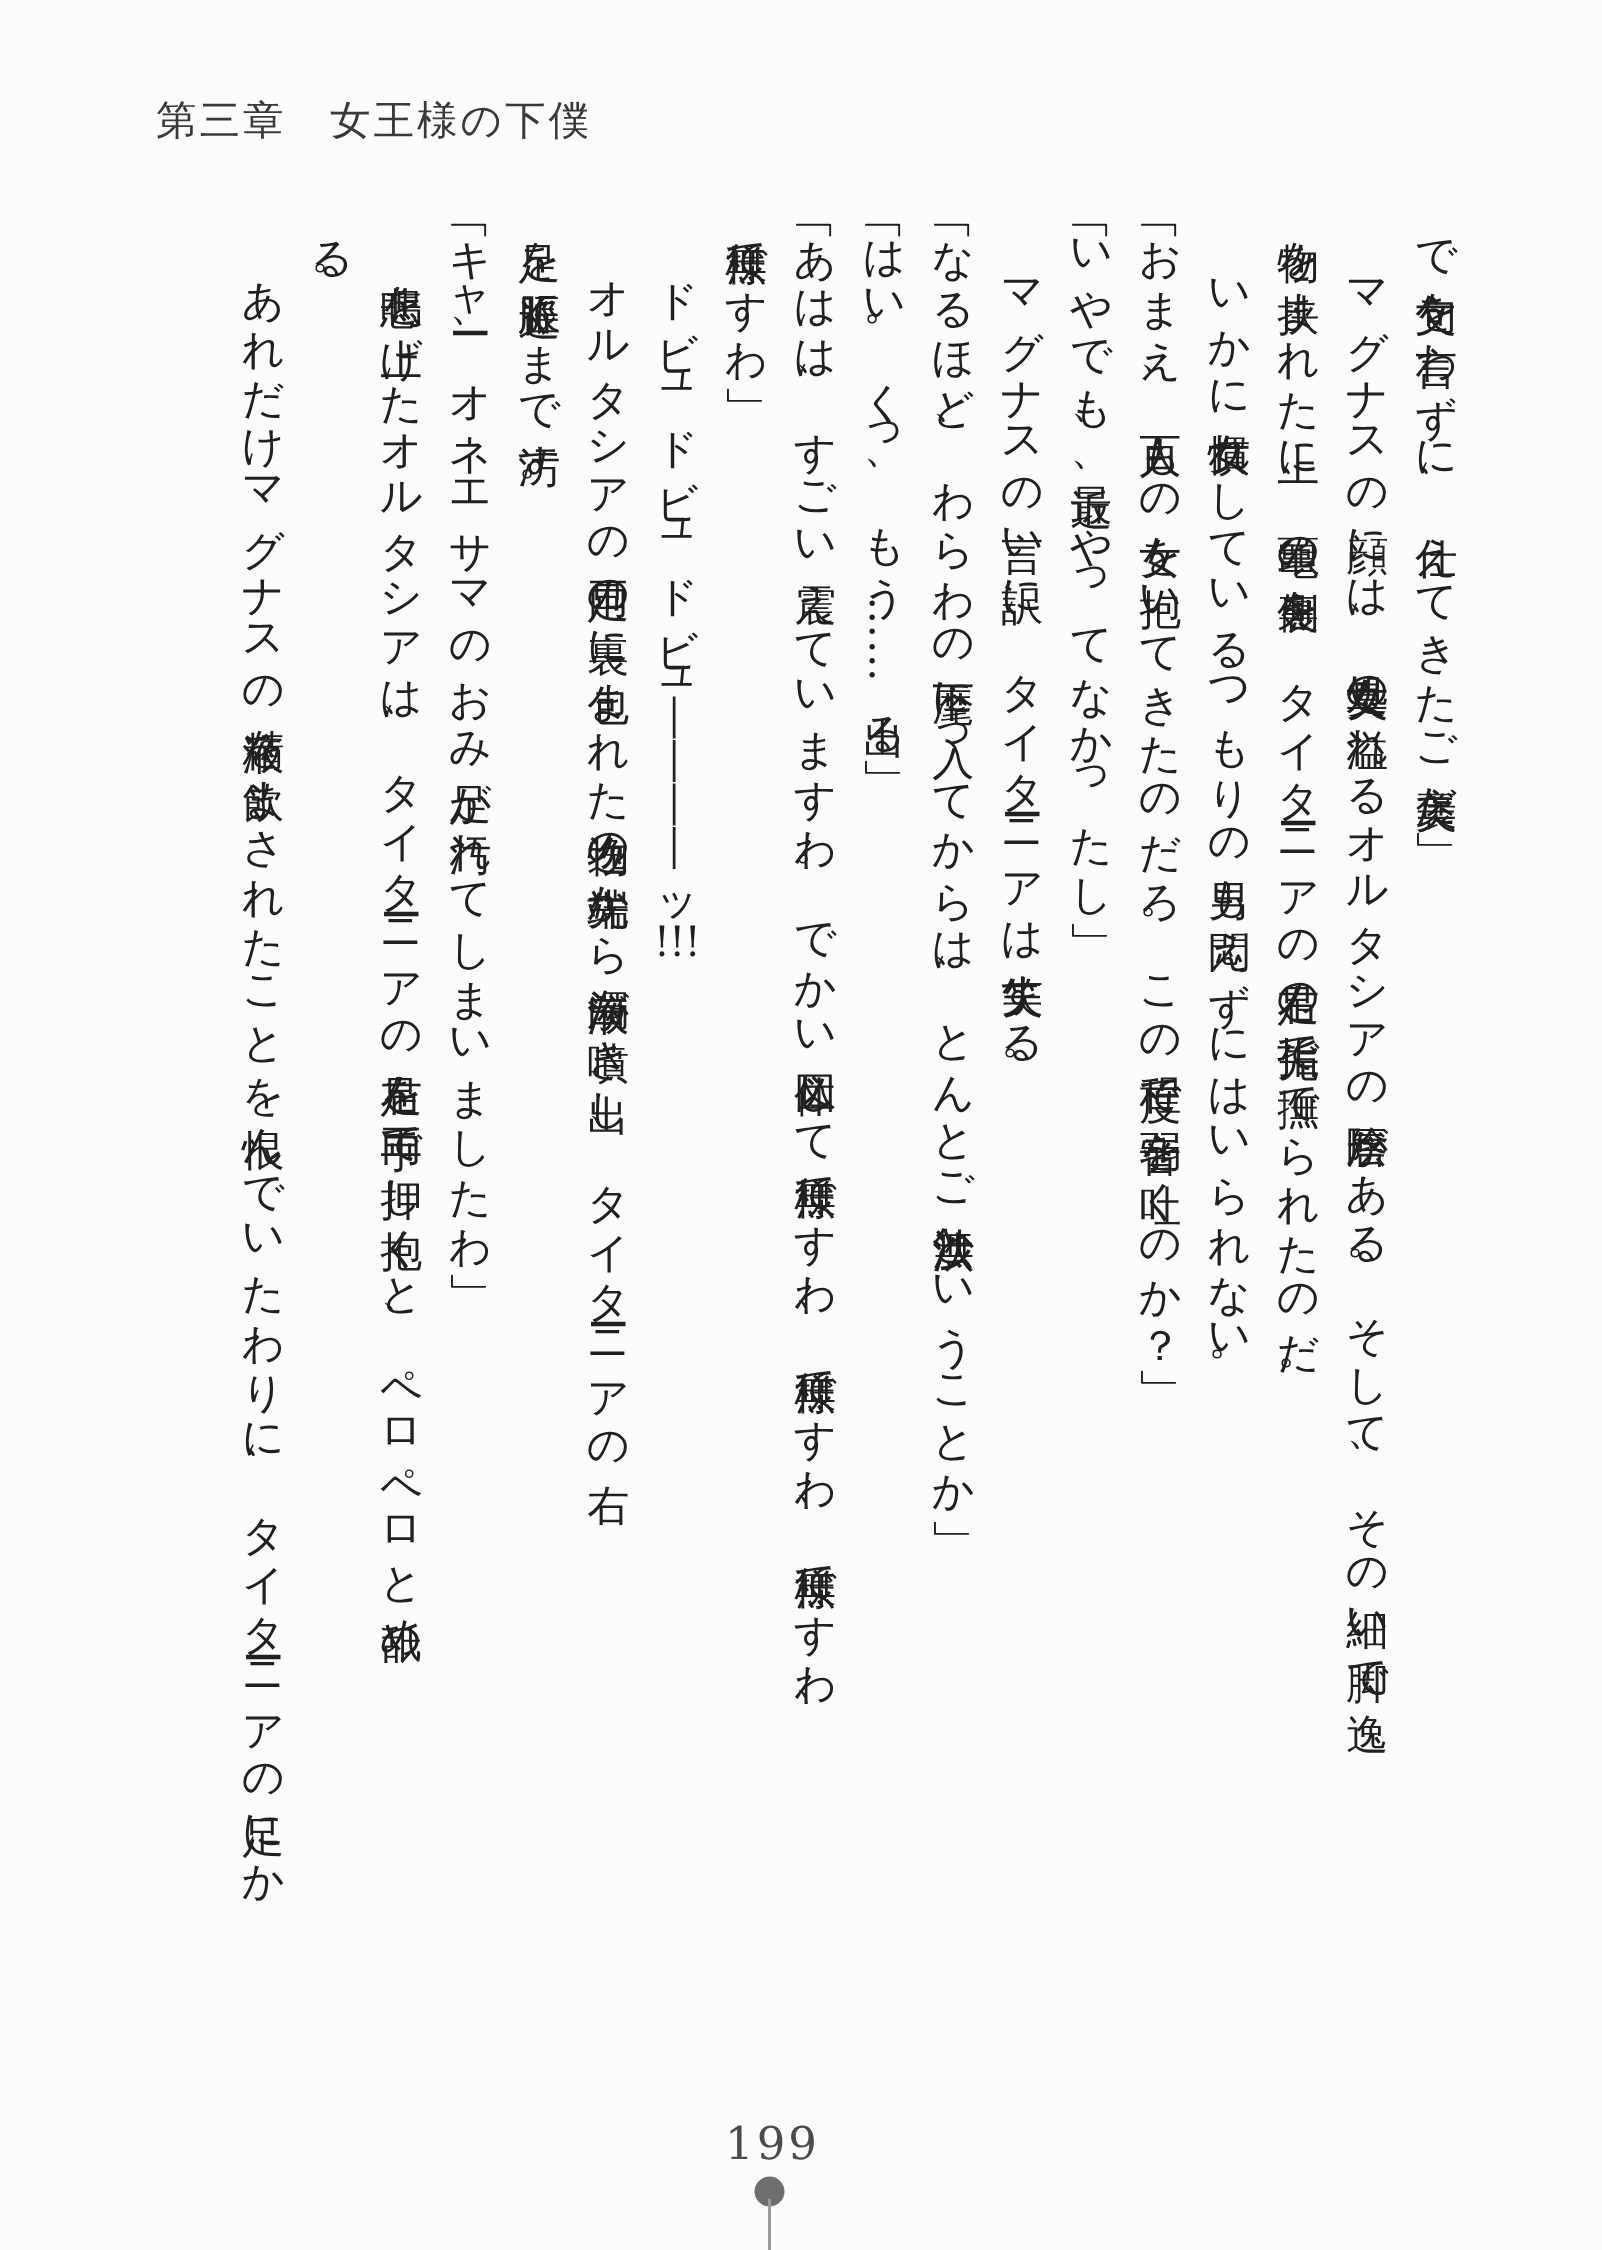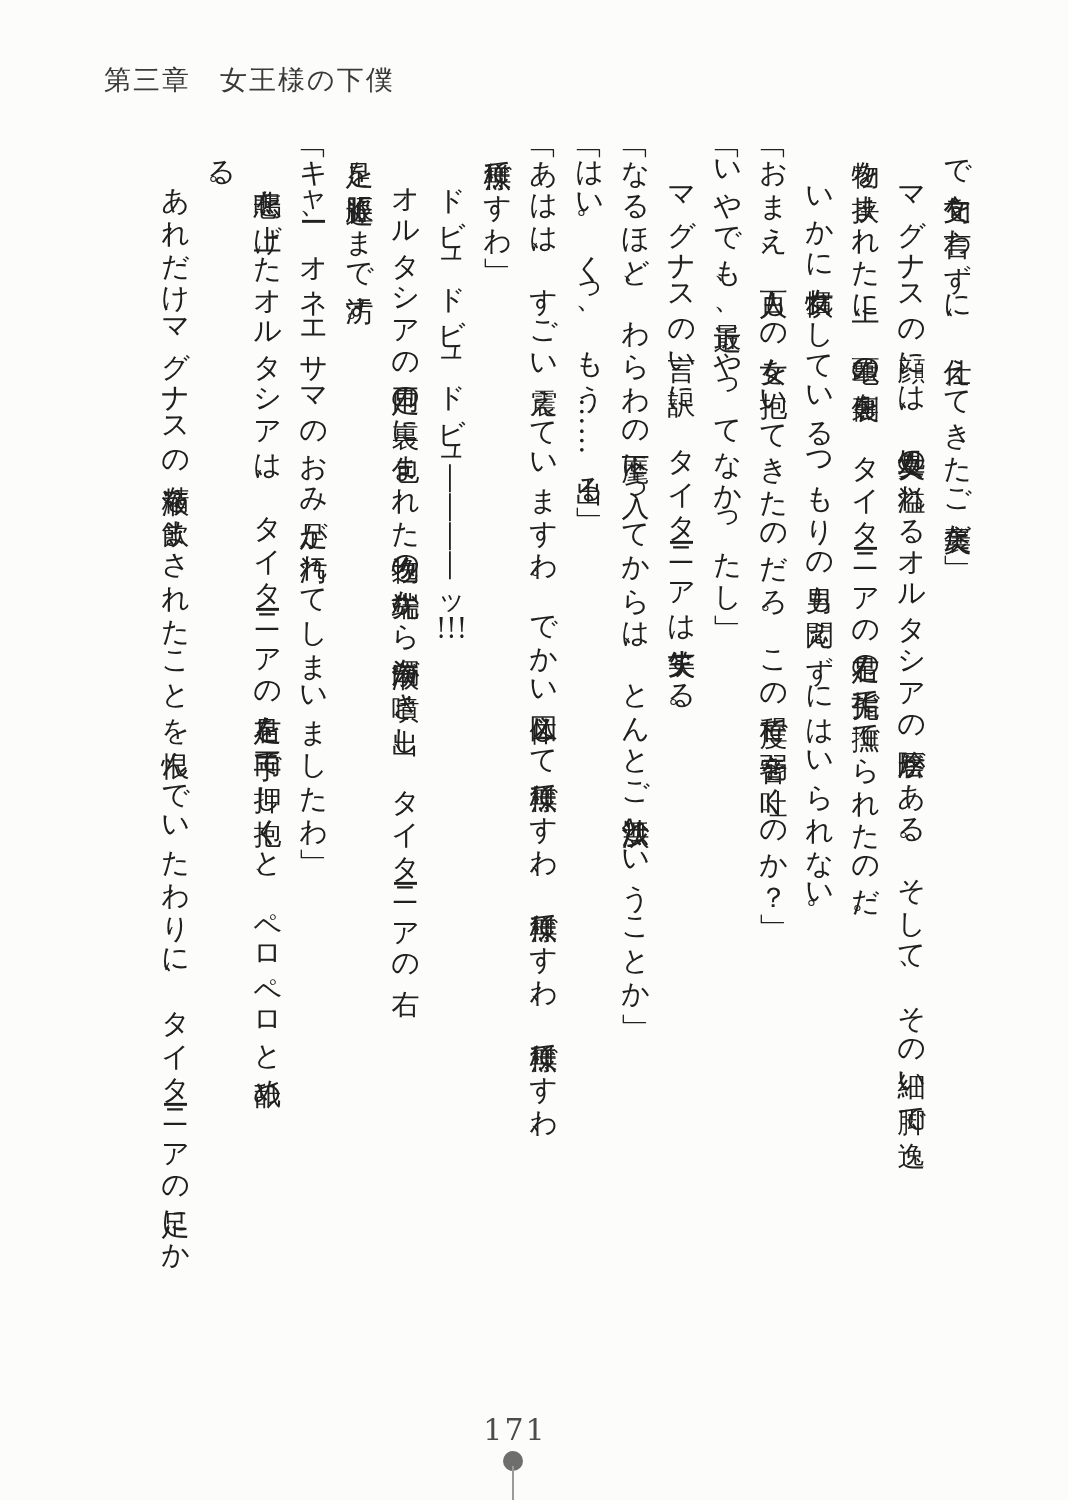--- a/index.html
+++ b/index.html
@@ -94,18 +94,18 @@
       <p>「なるほど、わらわの麾下に入ってからは、とんとご無沙汰ということか」</p>
       <p>「はい。くっ、もう……出る」</p>
       <p>「あはは、すごい震えていますわ。でかい図体して無様ですわ、無様ですわ、無様ですわ、<br>無様ですわ」</p>
       <p class="indent">ドビュドビュドビュ――――ッ<span class="tcy">!!!</span></p>
       <p class="indent">オルタシアの両足の裏に包まれた逸物の先端から白濁液が噴き出し、タイターニアの右<br>足を脹脛近くまで汚す。</p>
       <p>「キャー、オネエサマのおみ足が汚れてしまいましたわ」</p>
       <p class="indent">悲鳴を上げたオルタシアは、タイターニアの右足を両手で押し抱くと、ペロペロと舐め<br>る。</p>
       <p class="indent">あれだけマグナスの精液を飲まされたことを恨んでいたわりに、タイターニアの足にか</p>
     </div>
 
-  <div class="page-number">171</div>
+  <div class="page-number">199</div>
 
   <div class="ornament-dot"></div>
 
   <div class="ornament-line"></div>
 </div>
 
 </body></html>

